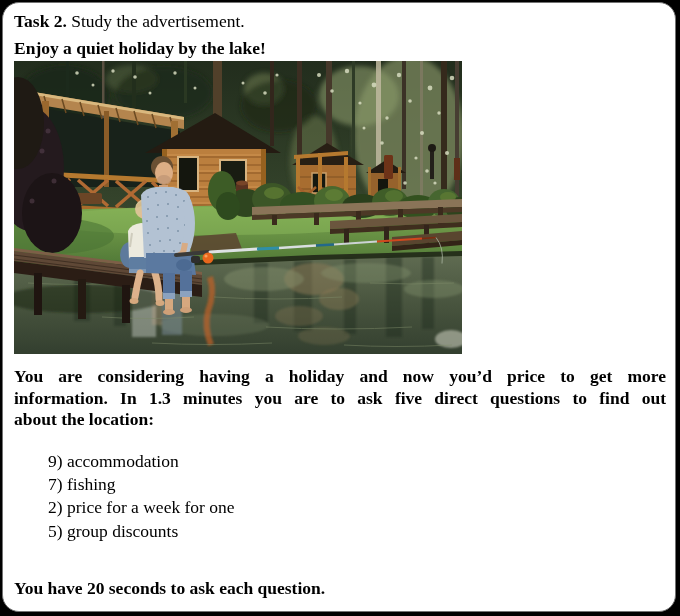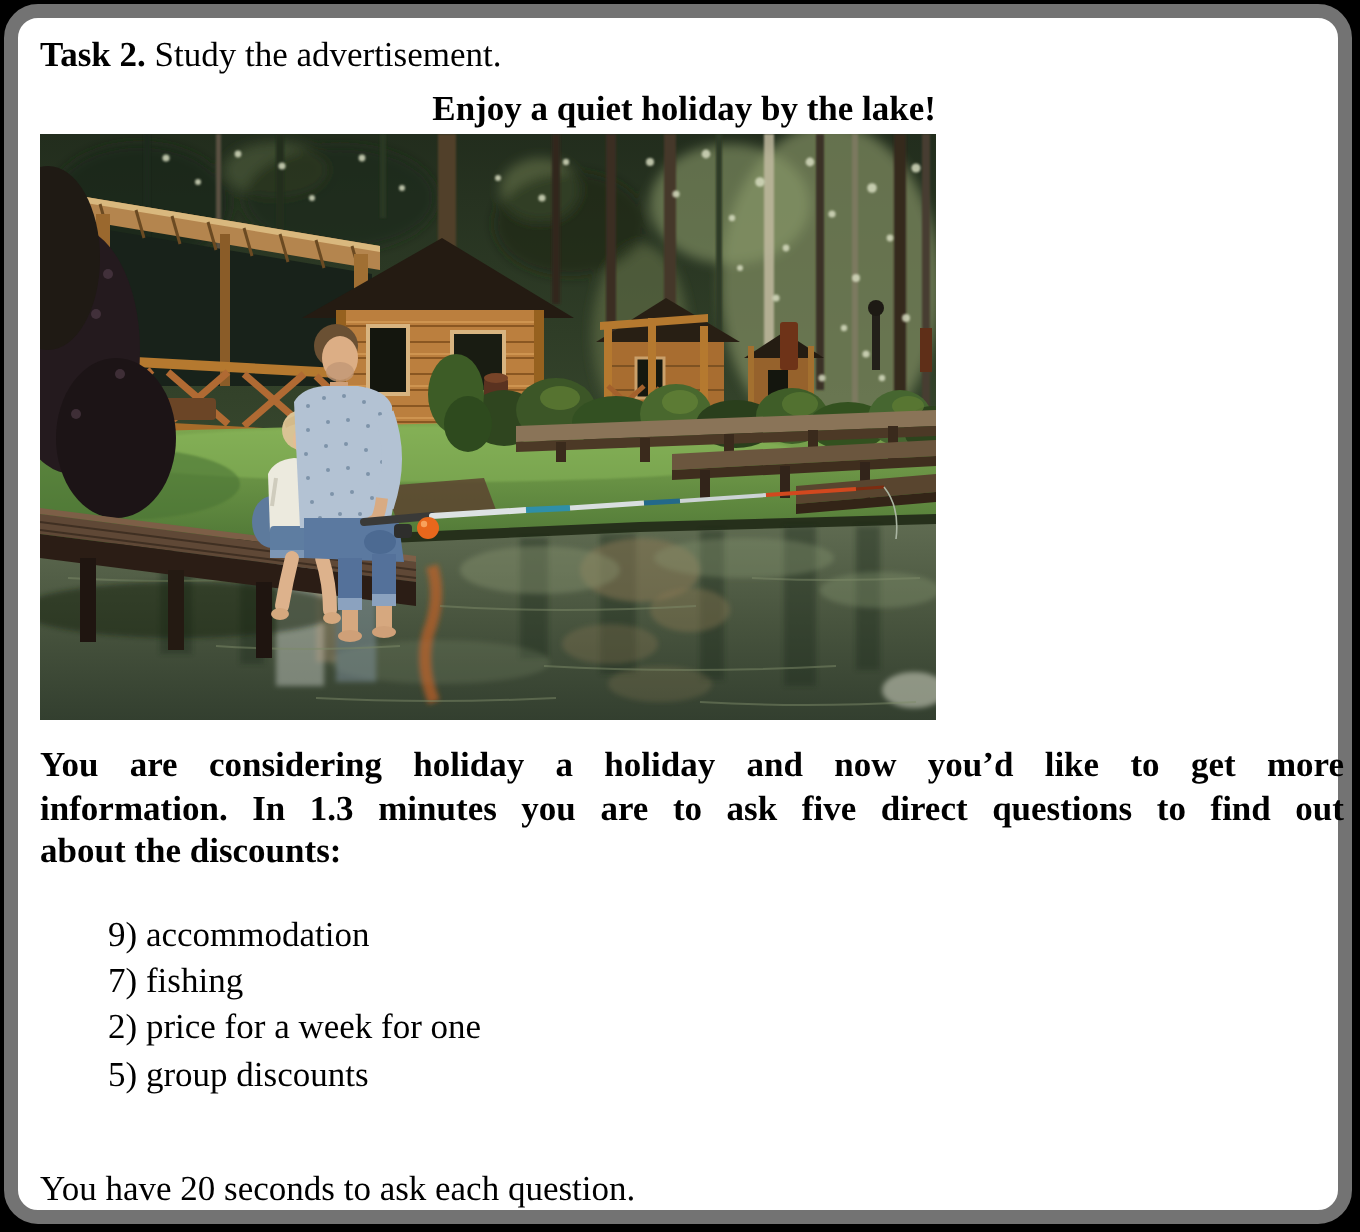--- a/index.html
+++ b/index.html
@@ -6,52 +6,52 @@
   body{
     width:680px;height:616px;
     background:#000;
     font-family:"Liberation Serif", serif;
     position:relative;
     overflow:hidden;
   }
   .card{
     position:absolute;left:2px;top:2px;width:674px;height:610px;
     background:#fff;
-    border:7px solid #737373;
+    border:1px solid #737373;
     border-radius:17px;
     box-sizing:border-box;
     color:#000;
   }
   .task-line{
     position:absolute;left:11px;top:7px;
     font-size:17.5px;line-height:22px;white-space:nowrap;
   }
   .task-line .b{font-weight:bold;}
   .ad-title{
     position:absolute;left:11px;top:34px;width:448px;
-    text-align:right;font-weight:bold;font-size:17.5px;line-height:22px;
+    text-align:left;font-weight:bold;font-size:17.5px;line-height:22px;
   }
   .photo{
     position:absolute;left:11px;top:58px;width:448px;height:293px;
     overflow:hidden;
   }
   .photo svg{display:block;width:448px;height:293px;}
   .para{
     position:absolute;left:11px;top:363px;width:652px;
     font-weight:bold;font-size:17.5px;line-height:21.5px;
   }
   .jline{text-align:justify;text-align-last:justify;}
   .jline.last{text-align-last:left;}
   .qlist{
     position:absolute;left:45px;top:447px;
     font-size:17.5px;line-height:23.2px;
   }
   .note{
     position:absolute;left:11px;top:574px;
-    font-weight:normal;font-size:17.5px;line-height:22px;
+    font-weight:bold;font-size:17.5px;line-height:22px;
   }
 </style>
 </head>
 <body>
 
 <div class="card">
 
   <div class="task-line">
     <span class="b">Task 2.</span>
     <span>Study the advertisement.</span>
@@ -425,23 +425,23 @@
         <line x1="363" y1="180.5" x2="408" y2="177.5" stroke="#d1481e" stroke-width="2"></line>
         <line x1="408" y1="177.5" x2="422" y2="176.5" stroke="#7e2c10" stroke-width="1.4"></line>
         <path d="M422,176.5 q8,10 6,26" stroke="#aab5a2" stroke-width="0.8" fill="none"></path>
         <circle cx="194" cy="197" r="5.5" fill="#e8671c"></circle>
         <circle cx="192" cy="195" r="1.6" fill="#f8a15c"></circle>
       </g>
     </svg>
   </figure>
 
   <div class="para">
-    <div class="jline">You are considering holiday a holiday and now you’d like to get more</div>
+    <div class="jline">You are considering having a holiday and now you’d price to get more</div>
     <div class="jline">information. In 1.3 minutes you are to ask five direct questions to find out</div>
-    <div class="jline last">about the discounts:</div>
+    <div class="jline last">about the location:</div>
   </div>
 
   <div class="qlist">
     <div>9) accommodation</div>
     <div>7) fishing</div>
     <div>2) price for a week for one</div>
     <div>5) group discounts</div>
   </div>
 
   <div class="note">You have 20 seconds to ask each question.</div>

